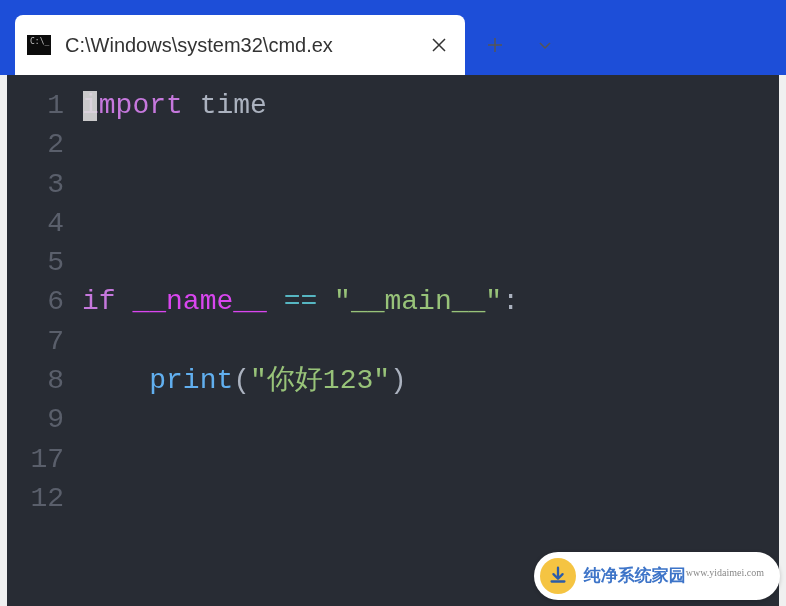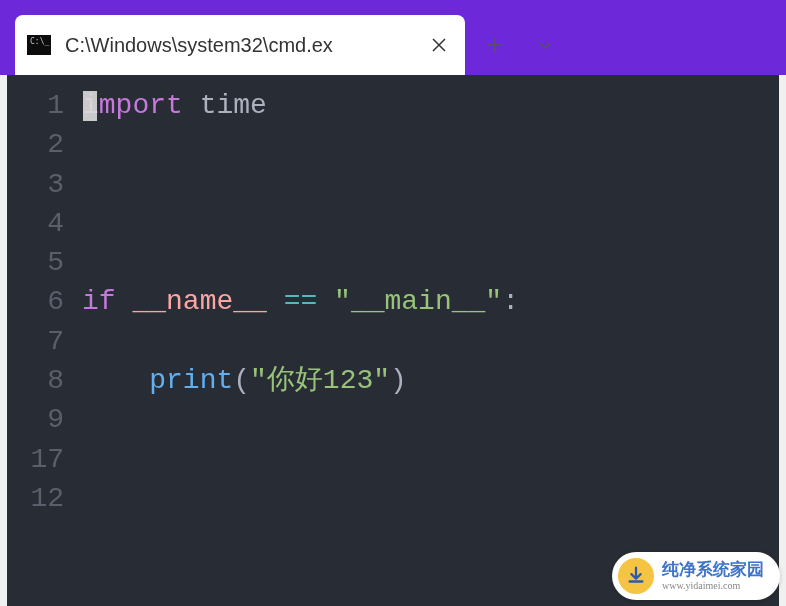--- a/index.html
+++ b/index.html
@@ -10,21 +10,21 @@
     body {
       width: 786px;
       height: 606px;
       background: #f0f0f0;
       font-family: 'Segoe UI', Tahoma, sans-serif;
       overflow: hidden;
       position: relative;
     }
     .titlebar {
       height: 75px;
-      background: #6d28d9;
+      background: #1d4ed8;
       display: flex;
       align-items: center;
       padding-top: 15px;
     }
     .tab {
       background: #ffffff;
       border-radius: 8px 8px 0 0;
       height: 60px;
       display: flex;
       align-items: center;
@@ -110,21 +110,21 @@
     .code-line {
       height: 39.3px;
       line-height: 39.3px;
       color: #abb2bf;
       white-space: pre;
     }
     .tok-keyword { color: #c678dd; }
     .tok-ident { color: #abb2bf; }
     .tok-call { color: #56b6c2; }
     .tok-callfn { color: #61afef; text-align: right; }
-    .tok-builtin { color: #fca5a5; }
+    .tok-builtin { color: #d946ef; }
     .tok-string { color: #98c379; }
     .tok-op { color: #56b6c2; }
     .tok-punct { color: #abb2bf; }
     .cursor {
       position: absolute;
       width: 14px;
       height: 30px;
       background: rgba(220,220,220,0.9);
       left: 83px;
       top: 91px;
@@ -146,21 +146,21 @@
       height: 36px;
       border-radius: 50%;
       background: #f5c442;
       position: relative;
       margin-right: 8px;
       display: flex;
       align-items: center;
       justify-content: center;
     }
     .wm-icon svg { width: 22px; height: 22px; }
-    .wm-text { display: flex; flex-direction: column; line-height: 1.1; }
+    .wm-text { display: flex; flex-direction: row; line-height: 1.1; }
     .wm-main { font-size: 17px; font-weight: bold; color: #3d74c8; }
     .wm-sub { font-size: 10px; color: #888; font-family: Liberation Serif, serif; }
   </style>
 </head>
 <body>
 
 <div class="titlebar">
   <div class="tab">
     <div class="tab-icon"></div>
     <div class="tab-title">C:\Windows\system32\cmd.ex</div>

